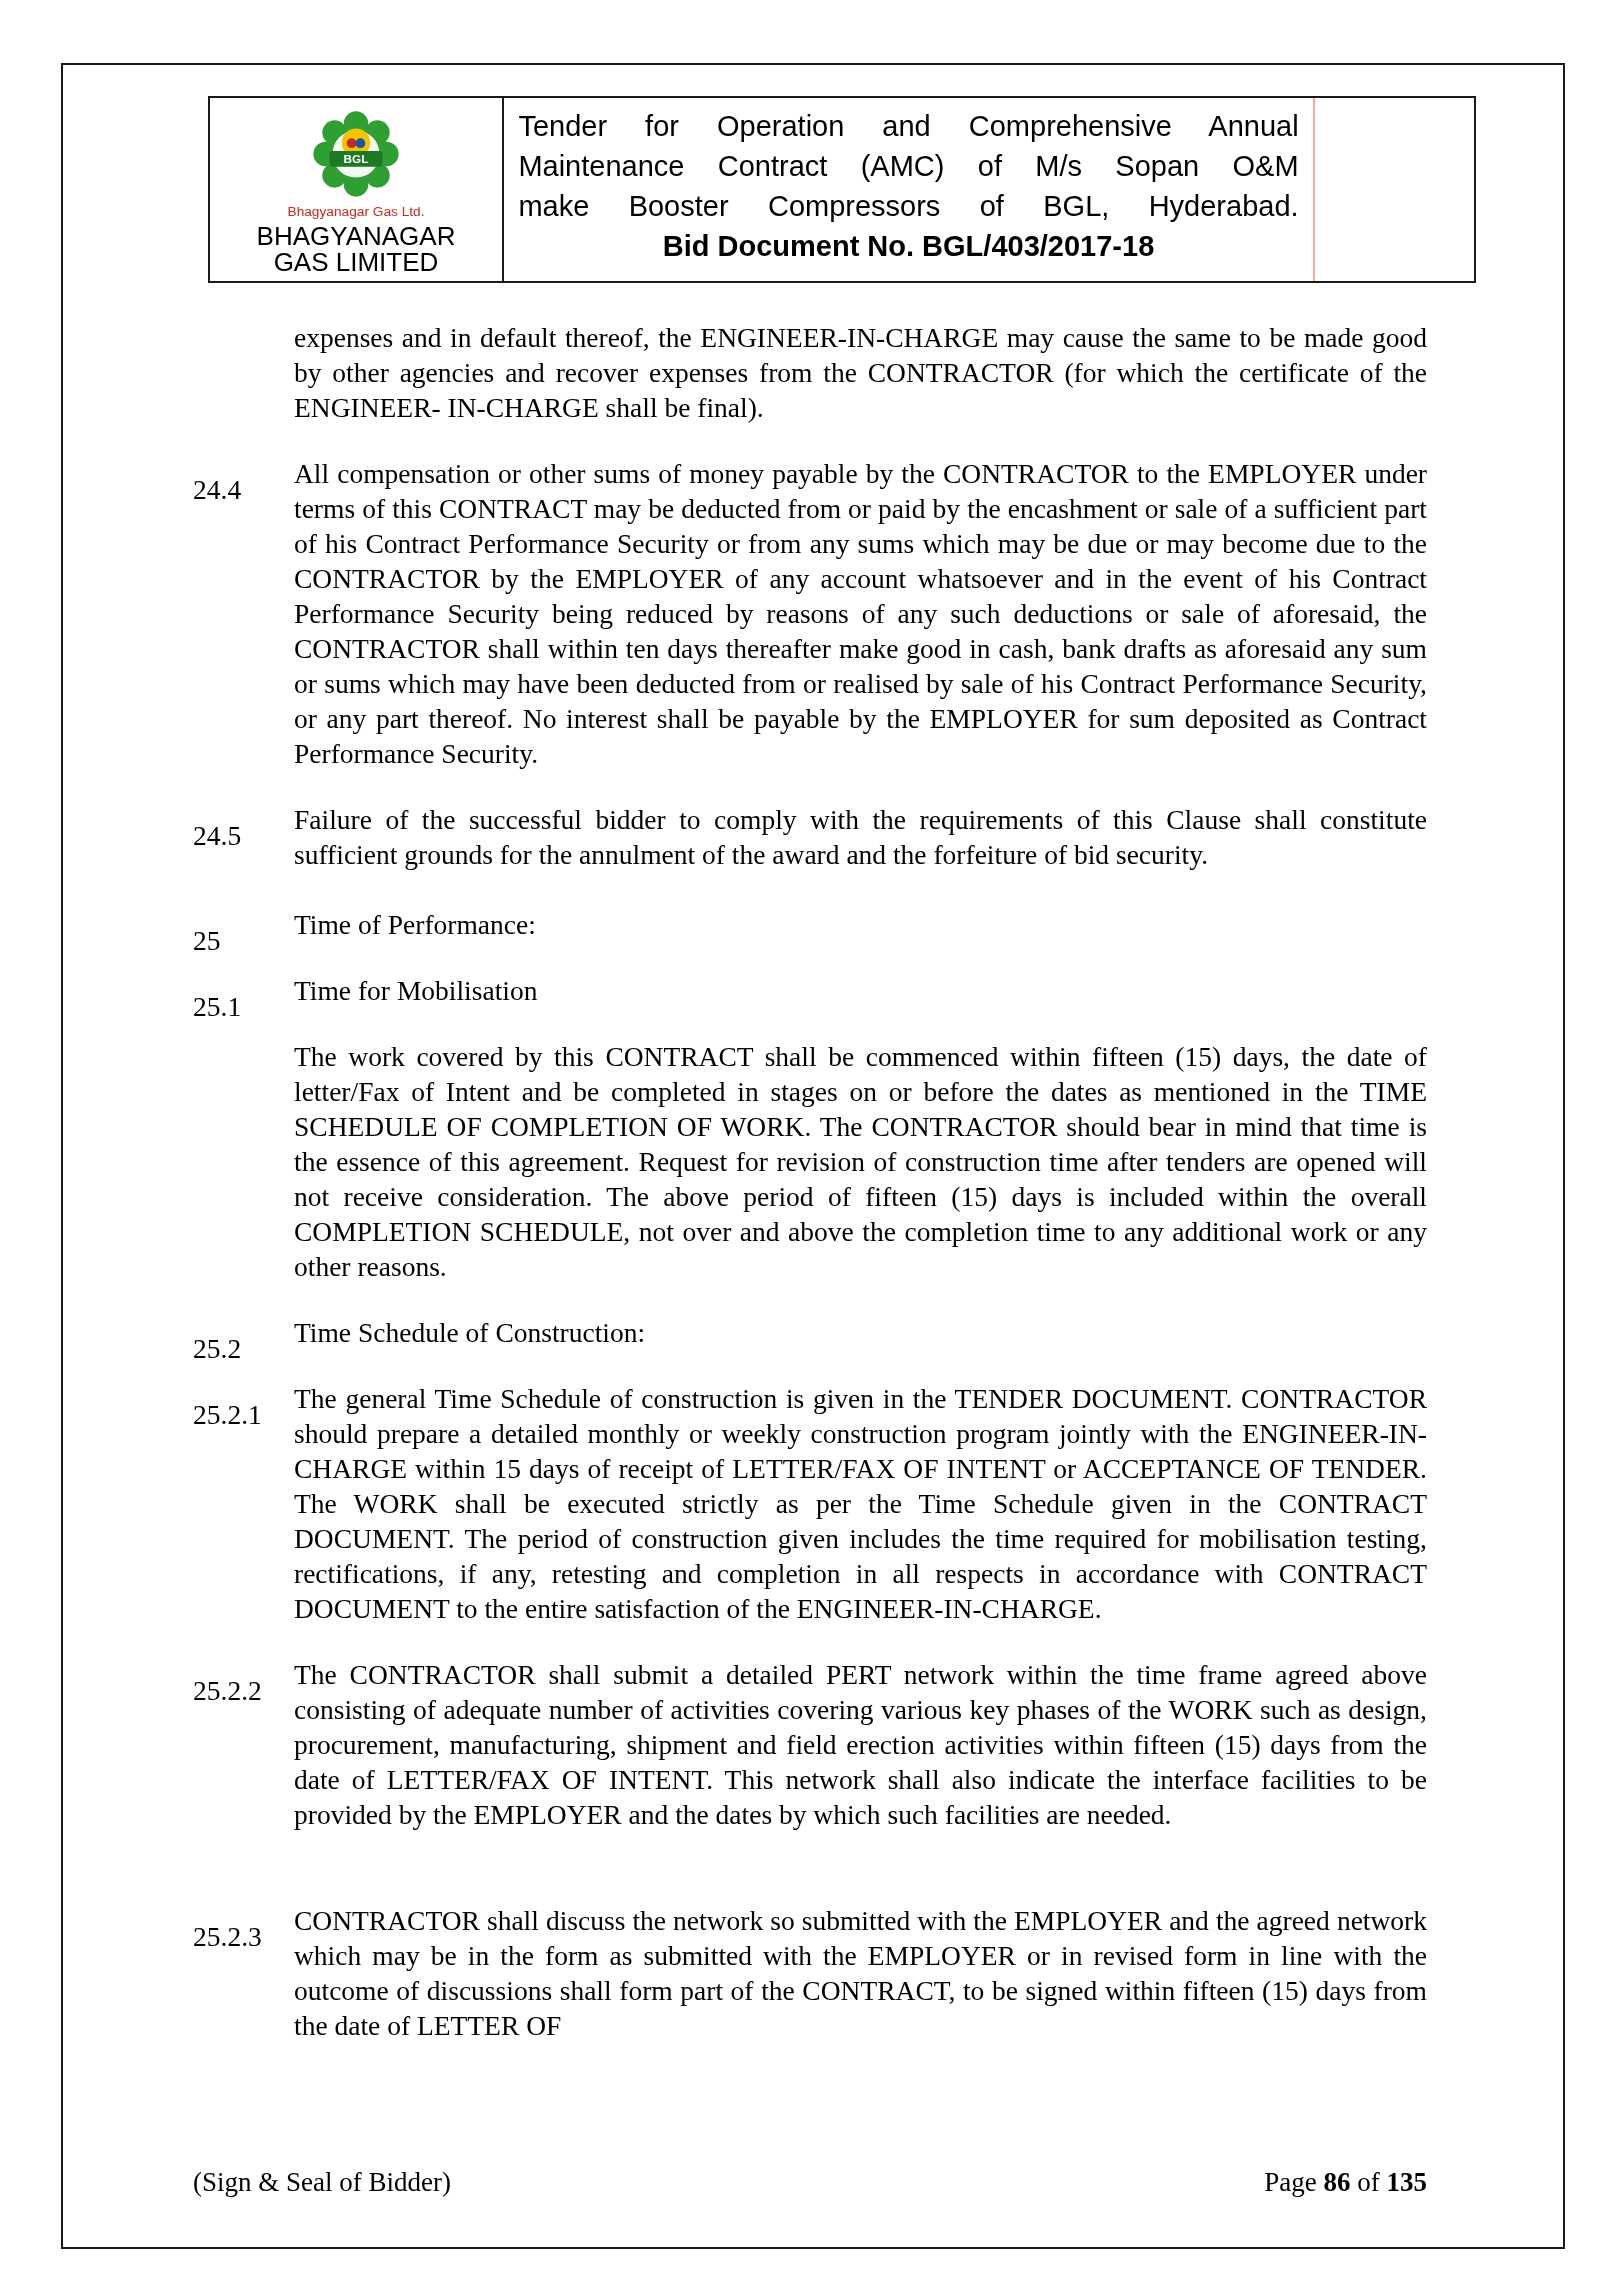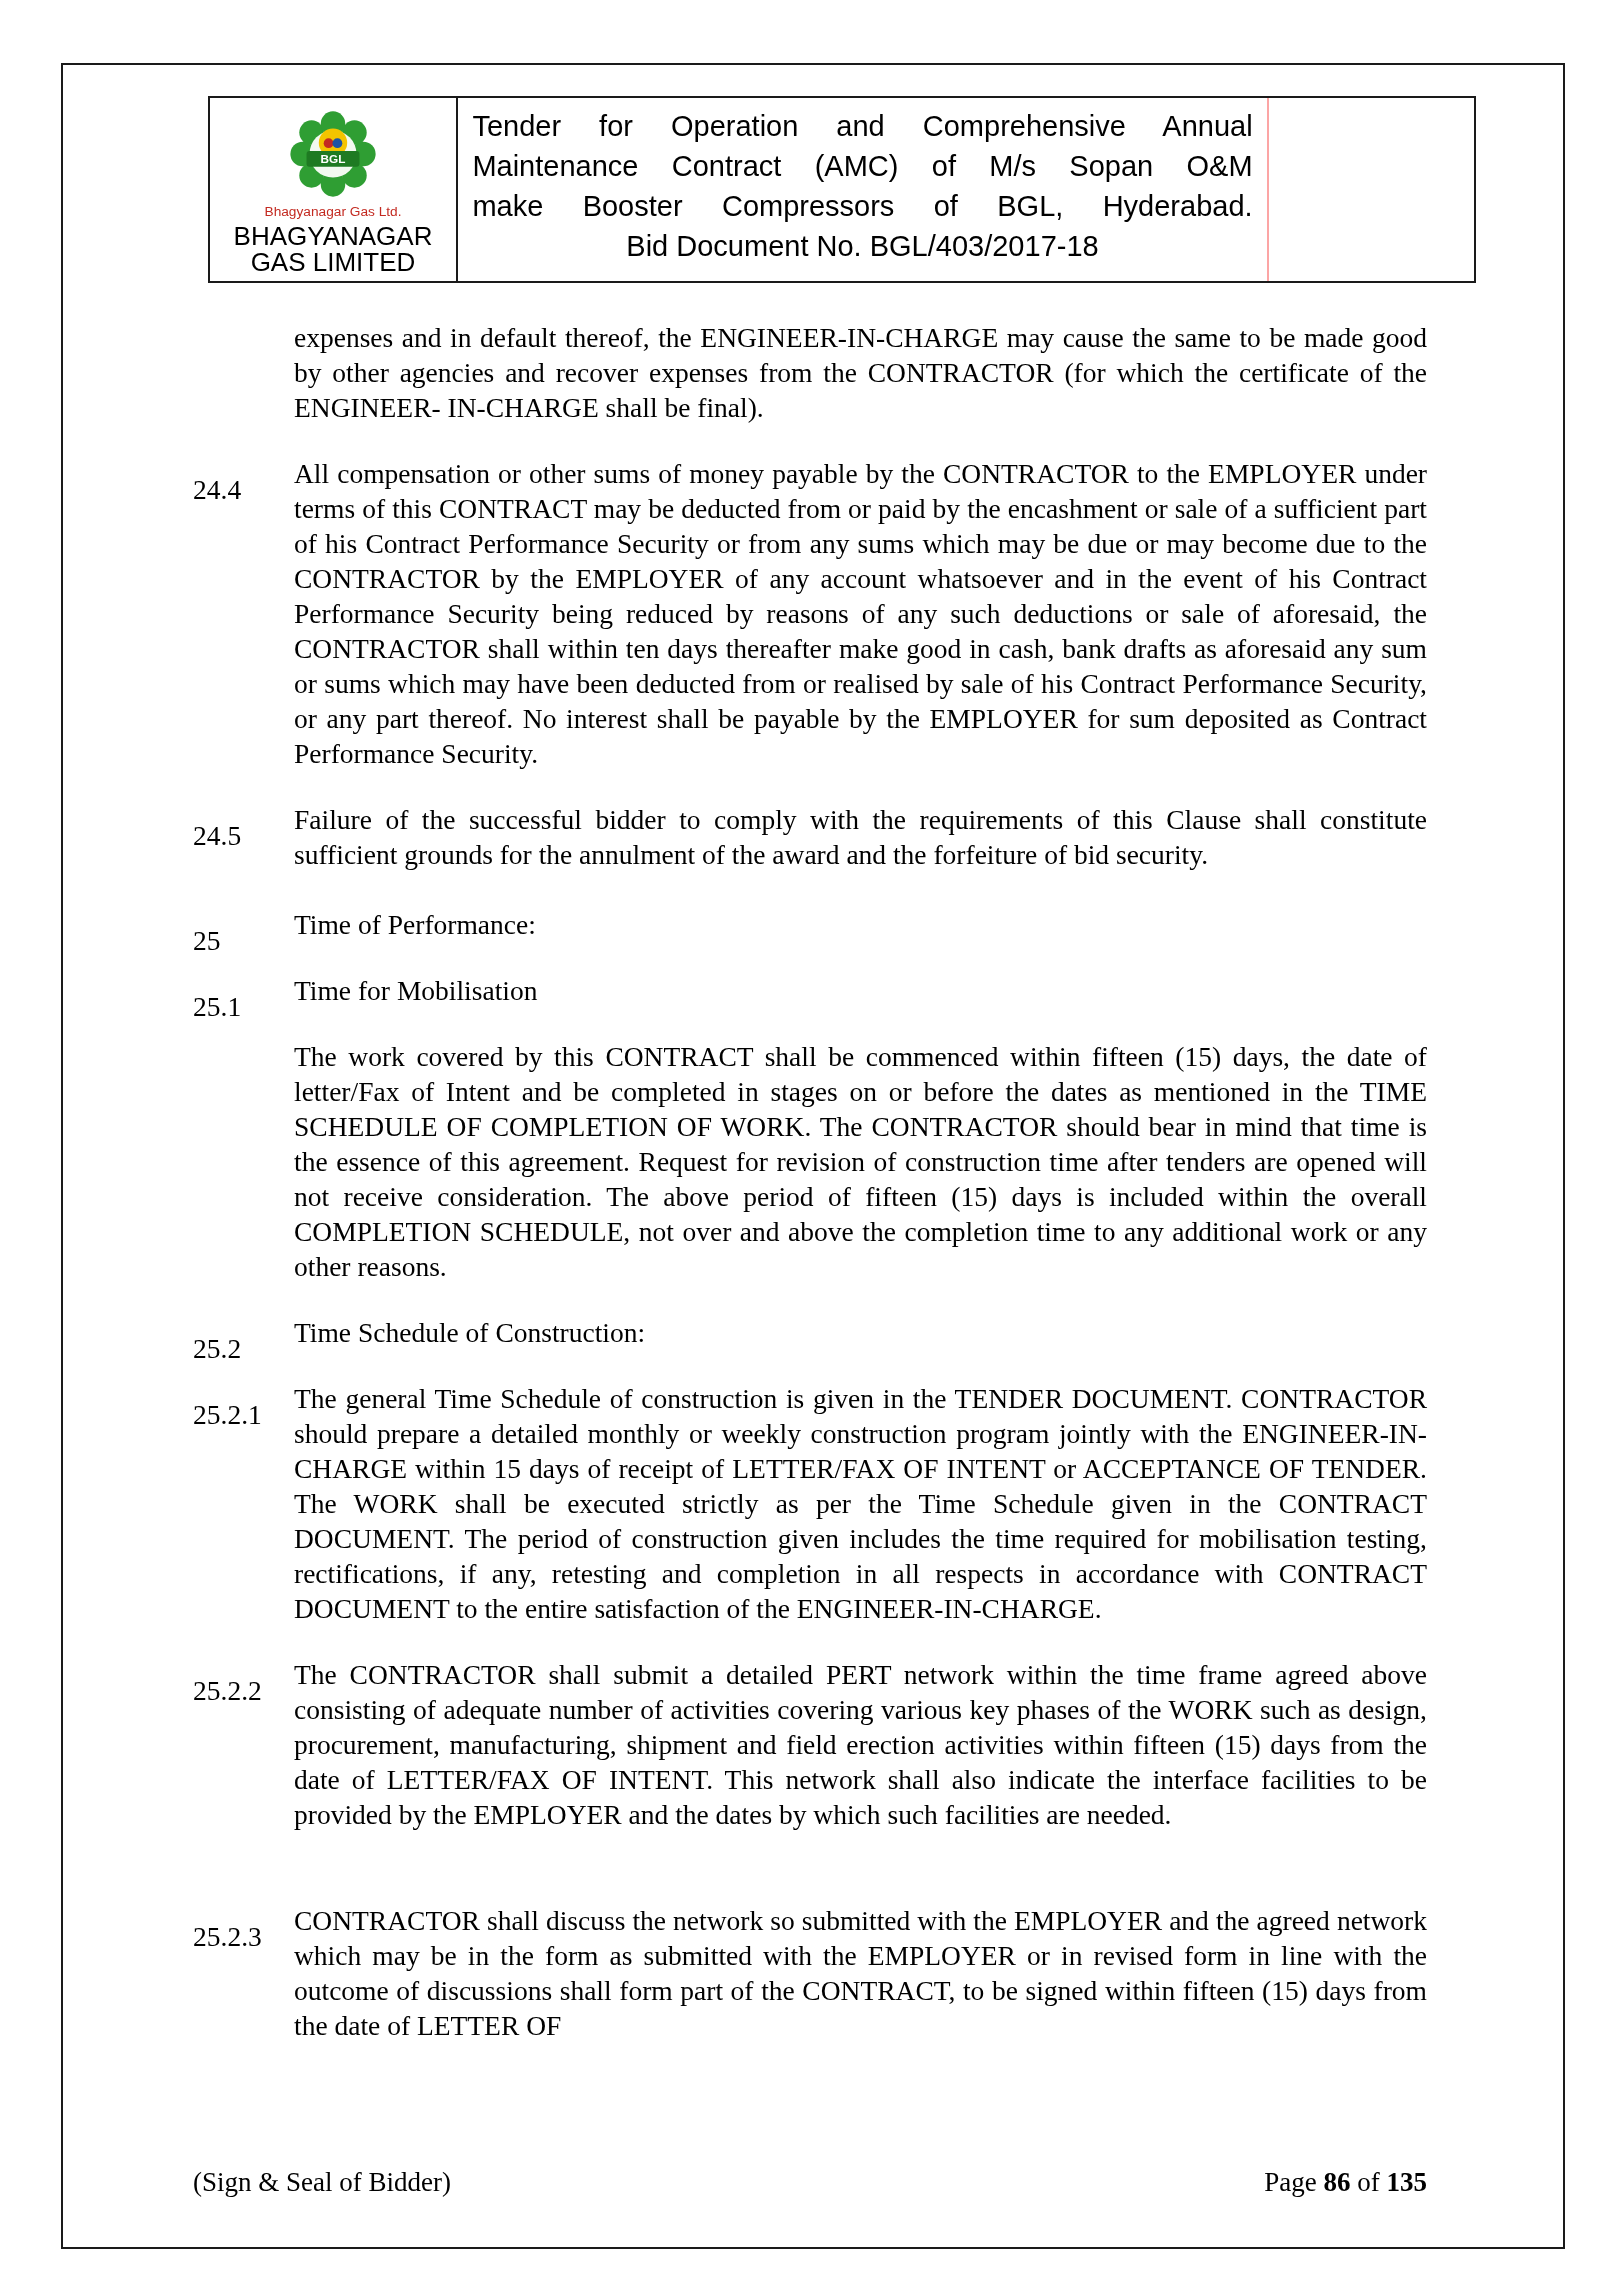--- a/index.html
+++ b/index.html
@@ -18,42 +18,42 @@
   }
   .header-table {
     position: absolute;
     left: 208px; top: 96px;
     width: 1268px;
     display: flex;
     border: 2px solid #1a1a1a;
     background: #ffffff;
   }
   .logo-cell {
-    width: 248px;
+    width: 294px;
     border-right: 2px solid #1a1a1a;
     padding: 6.5px 5.2px 6.5px;
     display: flex; flex-direction: column; align-items: center;
     font-family: "Liberation Sans", sans-serif;
   }
   .logo-tagline { font-size: 13.7px; color: #c32a21; margin-top: 1.3px; white-space: nowrap; }
   .company-name {
     font-size: 26px; line-height: 26px;
     color: #000; text-align: center; margin-top: 3.9px;
     max-width: 222px;
   }
   .title-cell {
     width: 811px;
     border-right: 2px solid #fca5a5;
     padding: 7.9px 14.4px;
     font-family: "Liberation Sans", sans-serif;
     font-size: 29px;
     line-height: 40px;
   }
   .title-line { text-align: justify; text-align-last: justify; }
-  .title-line.center { text-align: center; text-align-last: center; }
+  .title-line.center { text-align: center; text-align-last: center; font-weight: bold; }
   .volume-cell {
     flex: 1;
     display: flex; flex-direction: column; justify-content: center; align-items: center;
     font-family: "Liberation Sans", sans-serif;
     font-size: 26px; line-height: 35px;
     text-align: center;
   }
   .content {
     position: absolute;
     left: 193px; top: 289px;

